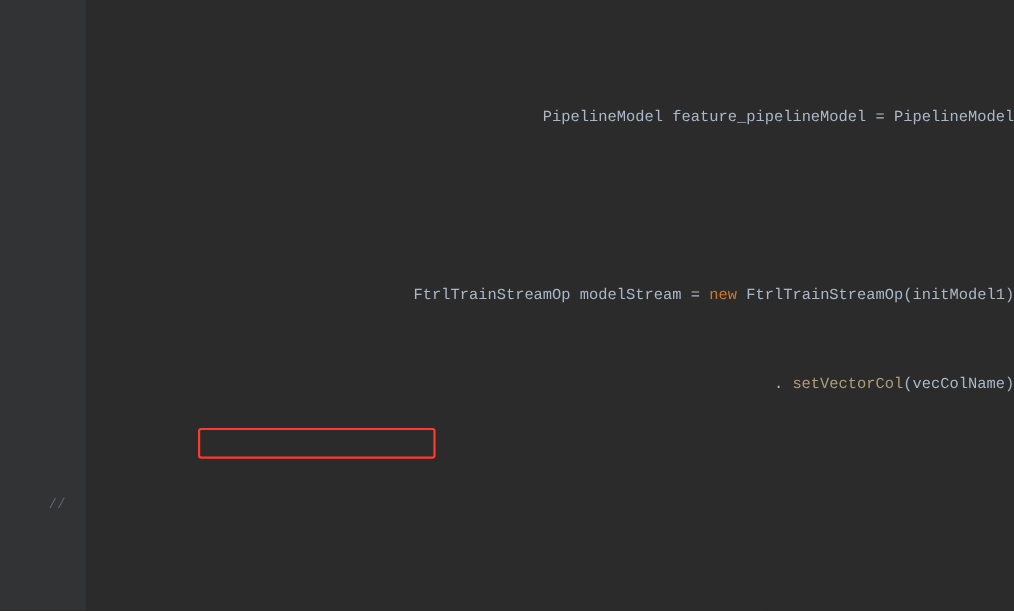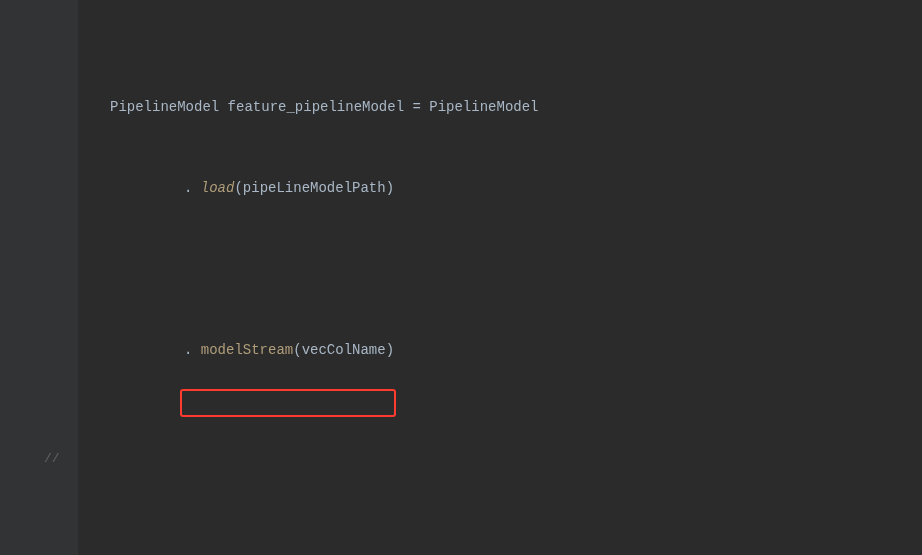--- a/index.html
+++ b/index.html
@@ -1,15 +1,15 @@
 <!DOCTYPE html>
 <html><head>
 <meta charset="utf-8">
 <style>
-  * { margin: 0; padding: 0; box-sizing: border-box; }
+  * { margin: 0; padding: 0; box-sizing: border-box; text-align: right; }
   body {
     background: #2b2b2b;
     font-family: "Consolas", "Monaco", "Courier New", monospace;
     font-size: 14px;
     line-height: 27px;
     color: #a9b7c6;
     width: 922px;
     height: 555px;
     overflow: hidden;
     position: relative;
@@ -51,23 +51,23 @@
 </style>
 </head>
 <body>
 
 <div class="gutter">
   <span class="gutter-mark" style="top:445px;">//</span>
 </div>
 
 <div class="editor">
   <div class="line"><span class="tok-ident">PipelineModel feature_pipelineModel </span><span class="tok-punct">= </span><span class="tok-ident">PipelineModel</span></div>
-  <div class="line indent1"><span class="tok-punct">. </span><span class="tok-method tok-italic">load</span><span class="tok-punct">(pipeLineModelPath)</span></div>
   <div class="line"></div>
-  <div class="line indent1"><span class="tok-punct">. </span><span class="tok-method">modelStream</span><span class="tok-punct">(vecColName)</span></div>
+  <div class="line indent1"><span class="tok-ident">FtrlTrainStreamOp modelStream </span><span class="tok-punct">= </span><span class="tok-keyword">new </span><span class="tok-ident">FtrlTrainStreamOp(initModel1)</span></div>
+  <div class="line indent1"><span class="tok-punct">. </span><span class="tok-method">setVectorCol</span><span class="tok-punct">(vecColName)</span></div>
   
   
   
   
   
   
   
   
   
   

